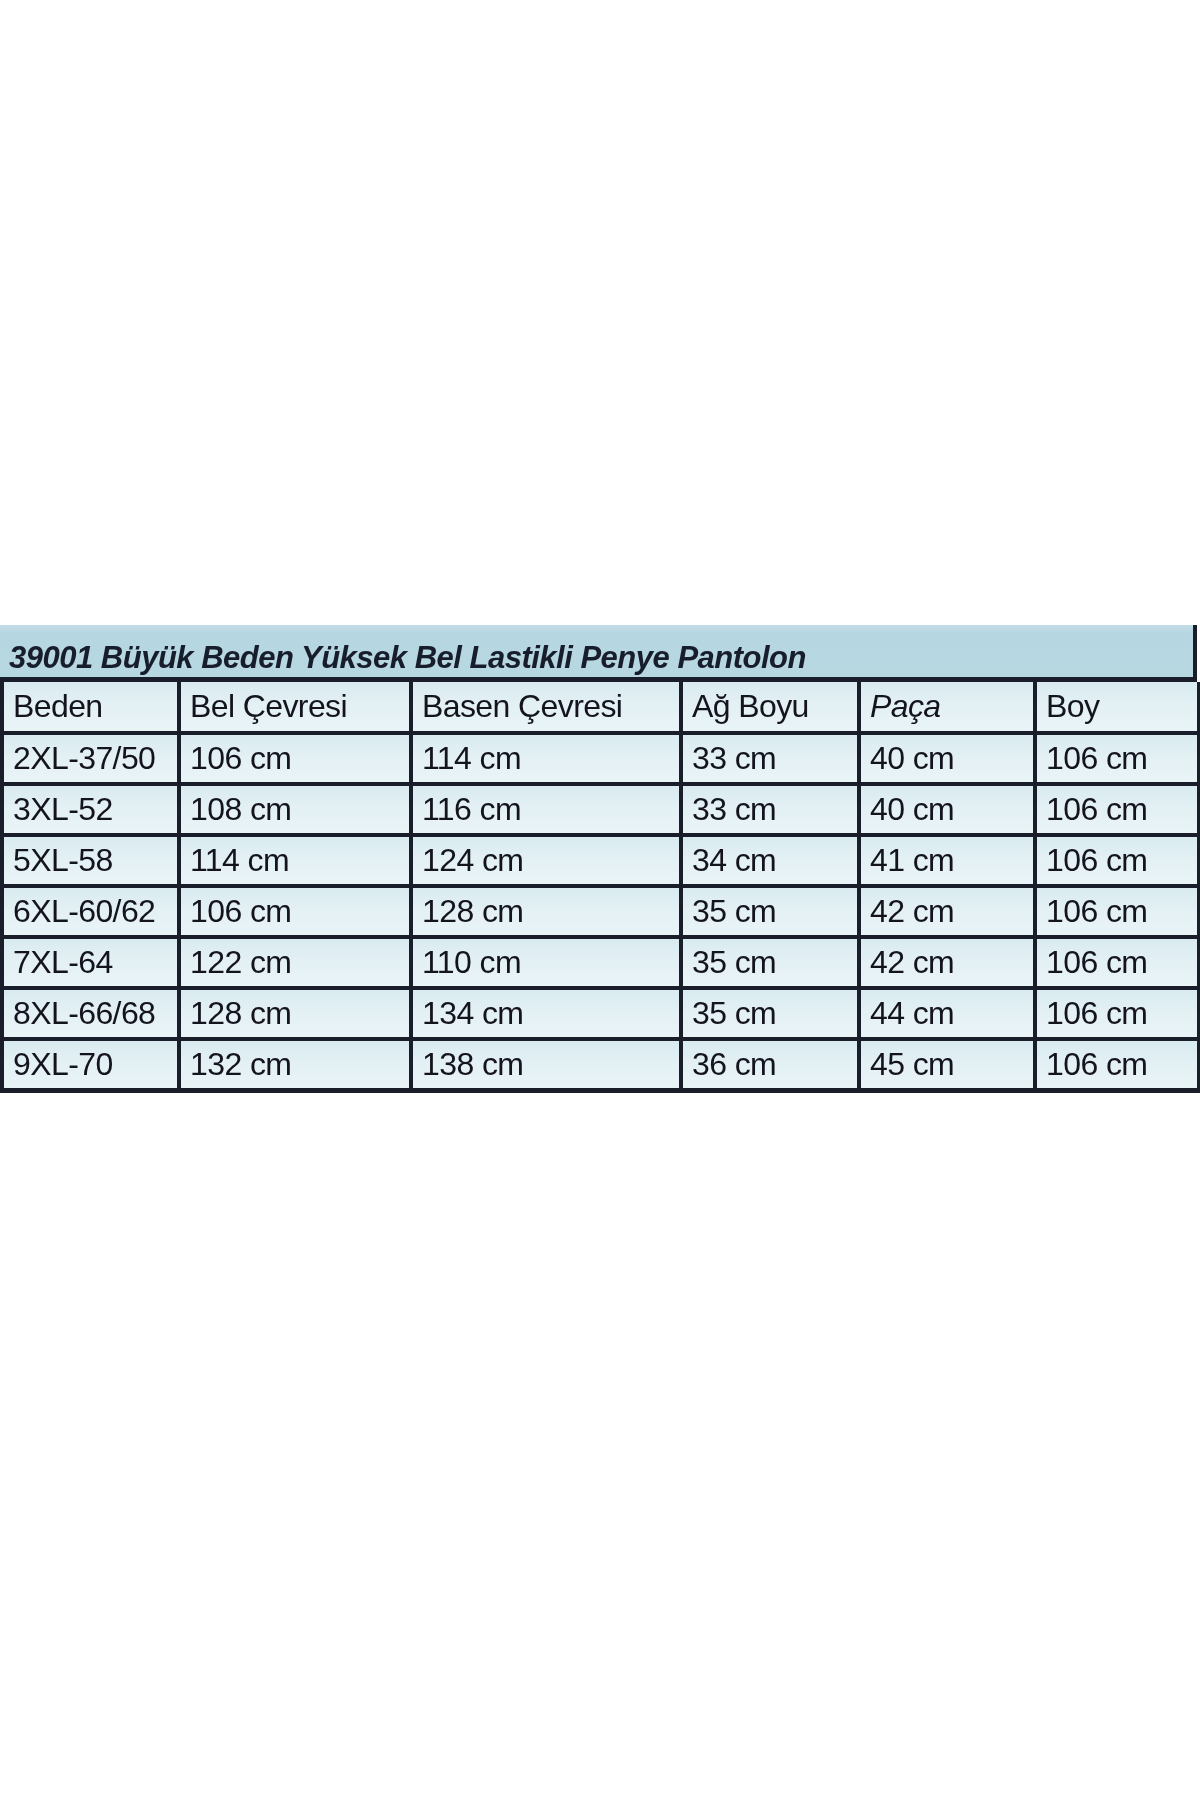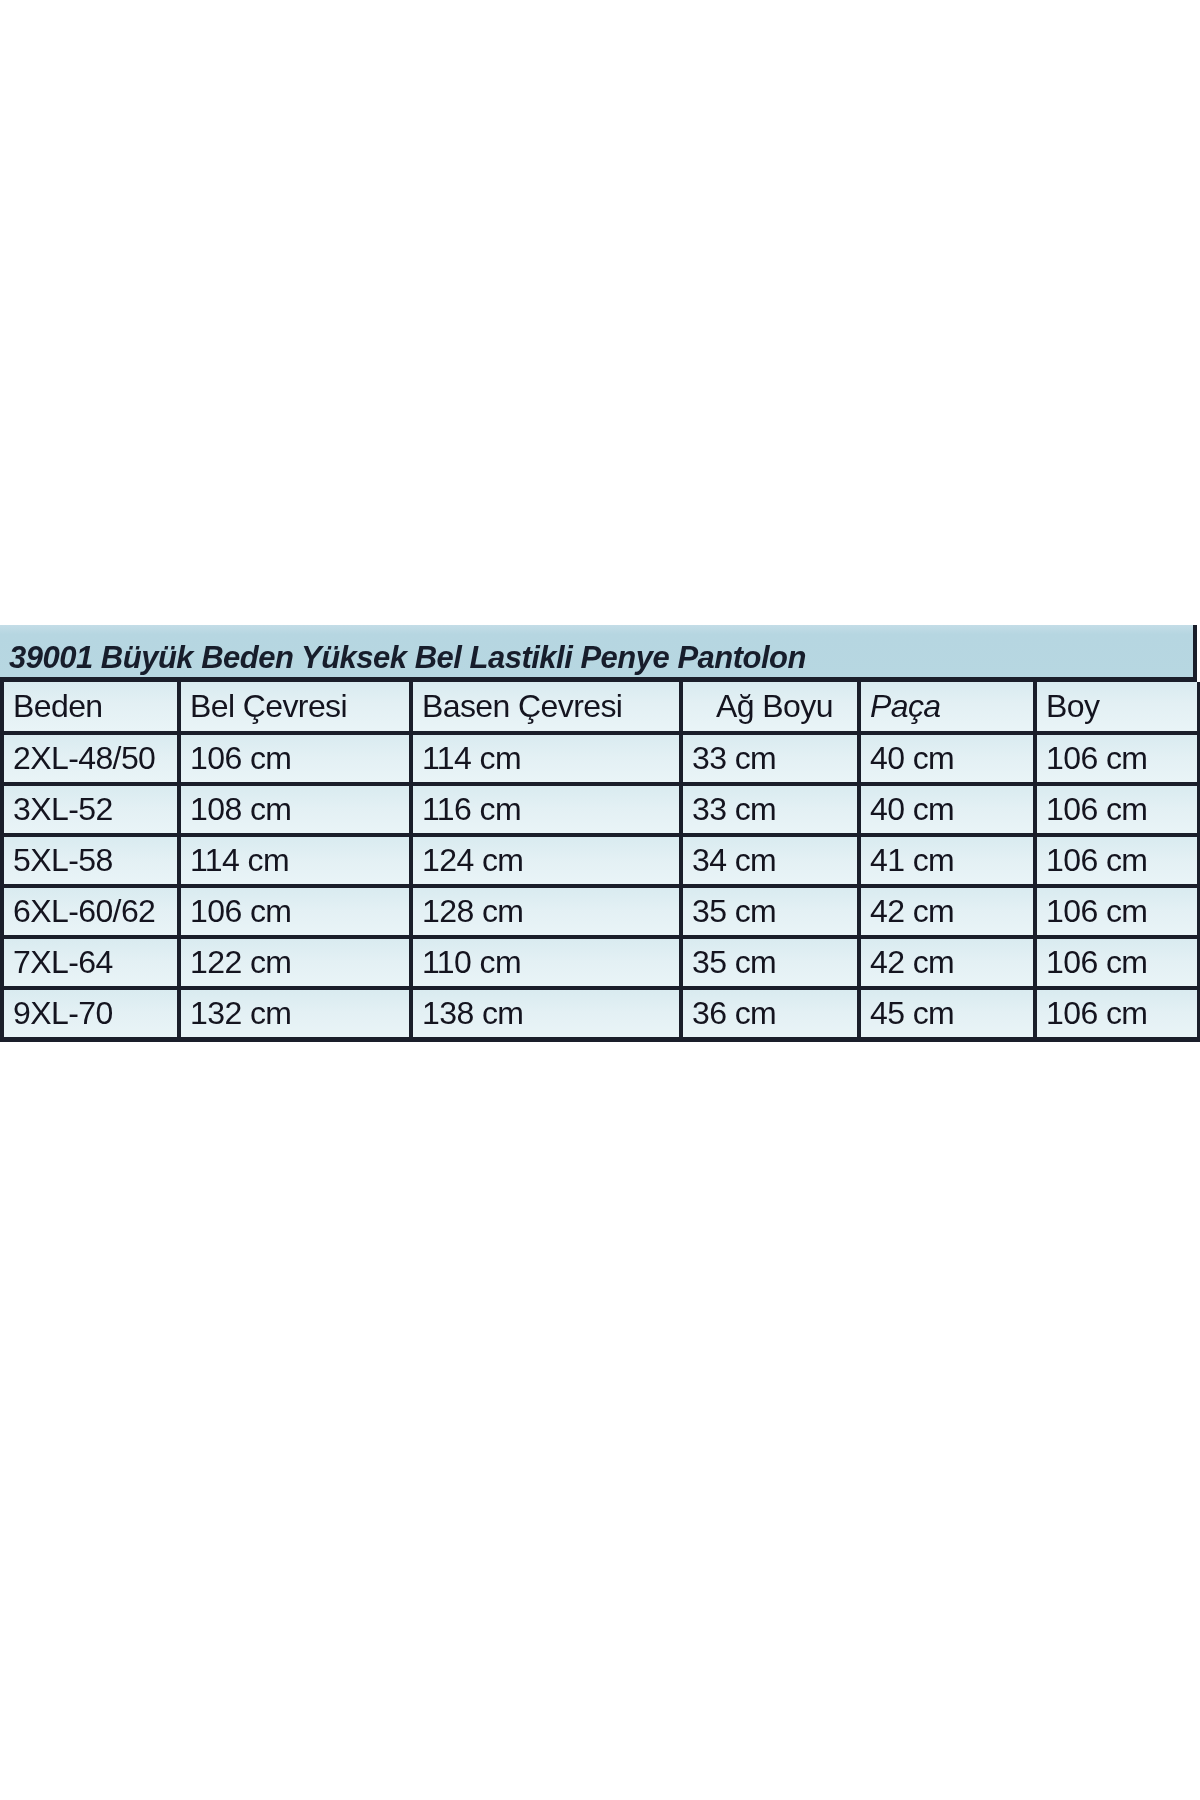--- a/index.html
+++ b/index.html
@@ -61,28 +61,28 @@
 <body>
 
 <div class="chart-area">
   <div class="title-bar">39001 Büyük Beden Yüksek Bel Lastikli Penye Pantolon</div>
   <table class="size-table">
     <thead>
       <tr id="header-row">
           <th style="width: 177px;">Beden</th>
           <th style="width: 232px; margin-top: 12px;">Bel Çevresi</th>
           <th style="width: 270px;">Basen Çevresi</th>
-          <th style="width: 178px; text-align: center;">Ağ Boyu</th>
+          <th style="width: 178px;">Ağ Boyu</th>
           <th style="width: 176px; font-style: italic;">Paça</th>
           <th style="width: 164px;">Boy</th>
         </tr>
     </thead>
     <tbody id="body-rows">
         <tr>
-          <td>2XL-48/50</td>
+          <td>2XL-37/50</td>
           <td>106 cm</td>
           <td>114 cm</td>
           <td>33 cm</td>
           <td>40 cm</td>
           <td>106 cm</td>
         </tr>
         <tr>
           <td>3XL-52</td>
           <td>108 cm</td>
           <td>116 cm</td>
@@ -108,20 +108,28 @@
         </tr>
         <tr>
           <td>7XL-64</td>
           <td>122 cm</td>
           <td>110 cm</td>
           <td>35 cm</td>
           <td>42 cm</td>
           <td>106 cm</td>
         </tr>
         <tr>
+          <td>8XL-66/68</td>
+          <td>128 cm</td>
+          <td>134 cm</td>
+          <td>35 cm</td>
+          <td>44 cm</td>
+          <td>106 cm</td>
+        </tr>
+        <tr>
           <td>9XL-70</td>
           <td>132 cm</td>
           <td>138 cm</td>
           <td>36 cm</td>
           <td>45 cm</td>
           <td>106 cm</td>
         </tr>
       </tbody>
   </table>
 </div>

